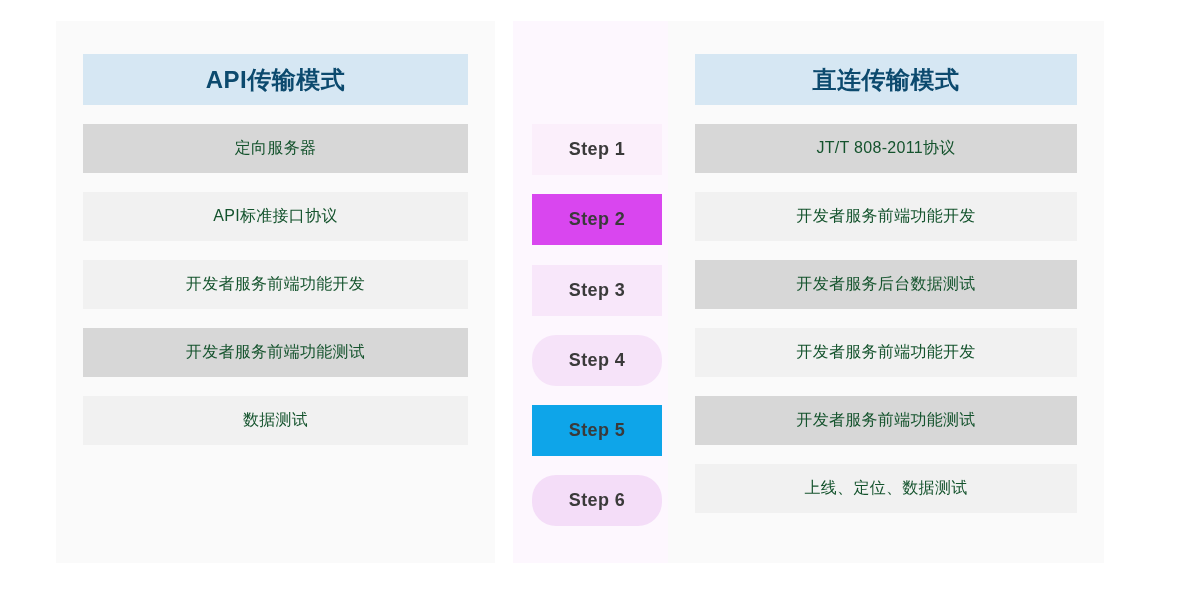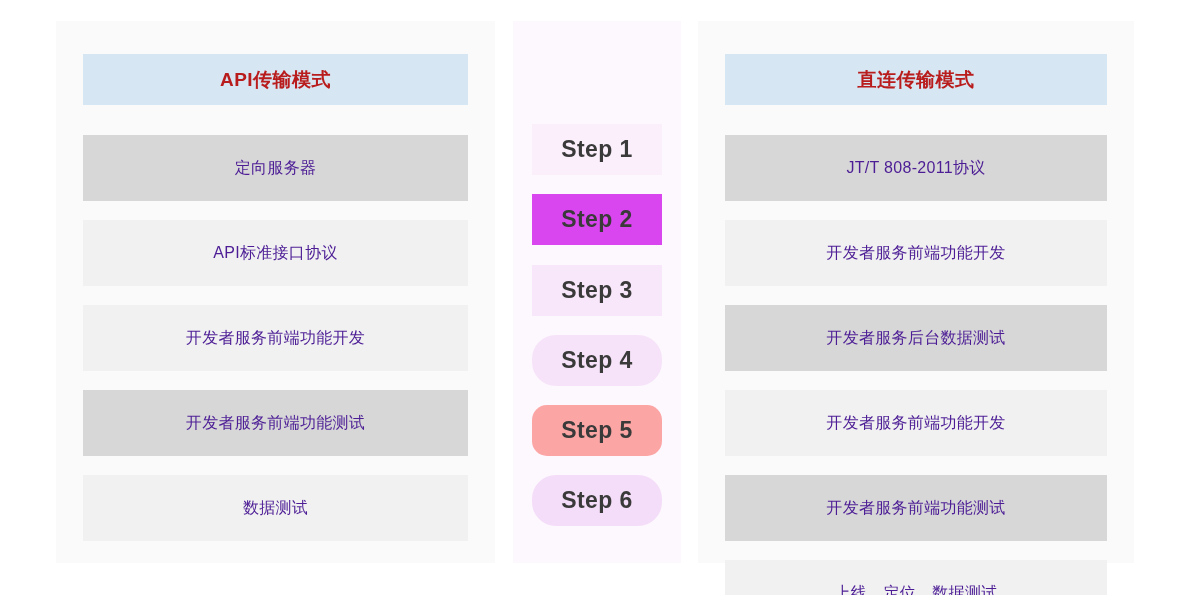--- a/index.html
+++ b/index.html
@@ -34,83 +34,83 @@
     left: 56px;
     width: 439px;
     background: #fafafa;
   }
   .panel-middle {
     left: 513px;
     width: 168px;
     background: #fdf7fe;
   }
   .panel-right {
-    left: 698px;
+    left: 668px;
     width: 436px;
     background: #fafafa;
   }
 
   .panel-inner {
     padding: 33px 27px 0 27px;
     box-sizing: border-box;
     height: 100%;
   }
   .panel-middle .panel-inner {
     padding: 33px 19px 0 19px;
   }
 
   
   .panel-header {
     height: 51px;
     background: #d6e7f3;
     display: flex;
     align-items: center;
     justify-content: center;
-    color: #b91c1c;
-    font-size: 19px;
+    color: #0c4a6e;
+    font-size: 24px;
     font-weight: bold;
     letter-spacing: 0.5px;
-    margin-bottom: 30px;
+    margin-bottom: 19px;
   }
   .header-spacer {
     height: 51px;
     margin-bottom: 19px;
   }
 
   
   .row {
-    height: 66px;
+    height: 49px;
     display: flex;
     align-items: center;
     justify-content: center;
     font-size: 16px;
-    color: #4c1d95;
+    color: #14532d;
     margin-bottom: 19px;
     letter-spacing: 0.3px;
   }
   .row-dark  { background: #d7d7d7; }
   .row-light { background: #f1f1f1; }
 
   
   .step {
     height: 51px;
     display: flex;
     align-items: center;
     justify-content: center;
-    font-size: 23px;
+    font-size: 18px;
     font-weight: bold;
     color: #3a3a3a;
     margin-bottom: 19px;
     letter-spacing: 0.4px;
   }
   .step-1 { background: #fbeffb; }
   .step-2 { background: #d946ef; }
   .step-3 { background: #f8e7fa; margin-top: 20px; }
   .step-4 { background: #f6e3f9; border-radius: 24px; }
-  .step-5 { background: #fca5a5; border-radius: 15px; }
+  .step-5 { background: #0ea5e9; }
   .step-6 { background: #f4ddf8; border-radius: 24px; }
 </style>
 </head>
 <body>
 
 <div class="comparison-board">
 
   <div class="panel panel-left">
     <div class="panel-inner">
 

